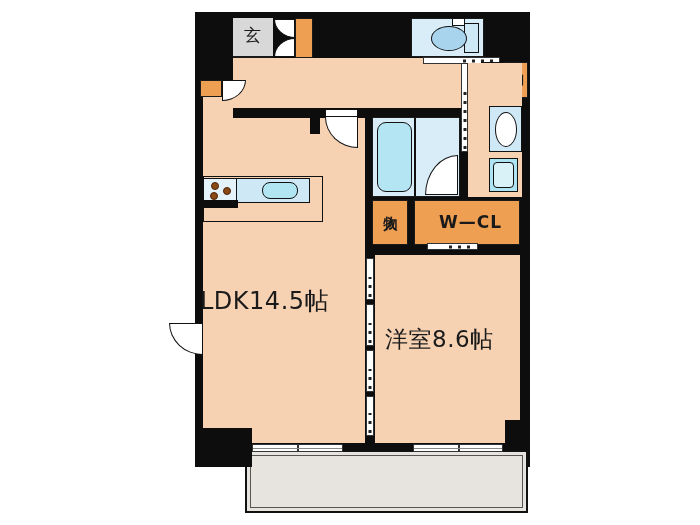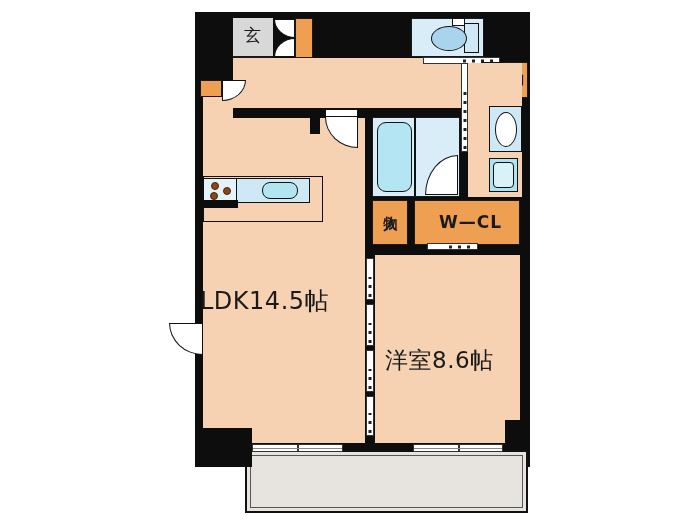--- a/index.html
+++ b/index.html
@@ -113,21 +113,21 @@
     <div class="lbl lbl-monoire" style="left:11px;top:4px;">物入</div>
   </div>
   <div class="abs closet" style="left:414px;top:200px;width:106px;height:45px;">
     <div class="lbl lbl-wcl" style="left:24px;top:13px;">W—CL</div>
   </div>
   <div class="abs slide" style="left:427px;top:243px;width:51px;height:7px;">
       <span class="ticks-h" style="width:26px;"></span>
     </div>
 
   <div class="abs floor" style="left:375px;top:255px;width:145px;height:188px;"></div>
-  <div class="lbl lbl-yoshitsu" style="left:385px;top:327px;margin-top:21px;">洋室8.6帖</div>
+  <div class="lbl lbl-yoshitsu" style="left:385px;top:327px;">洋室8.6帖</div>
 
   <div class="abs slide" style="left:366px;top:258px;width:8px;height:42px;">
       <span class="ticks-v" style="height:20px;"></span>
     </div>
   <div class="abs slide" style="left:366px;top:304px;width:8px;height:42px;">
       <span class="ticks-v" style="height:20px;"></span>
     </div>
   <div class="abs slide" style="left:366px;top:350px;width:8px;height:42px;">
       <span class="ticks-v" style="height:20px;"></span>
     </div>

